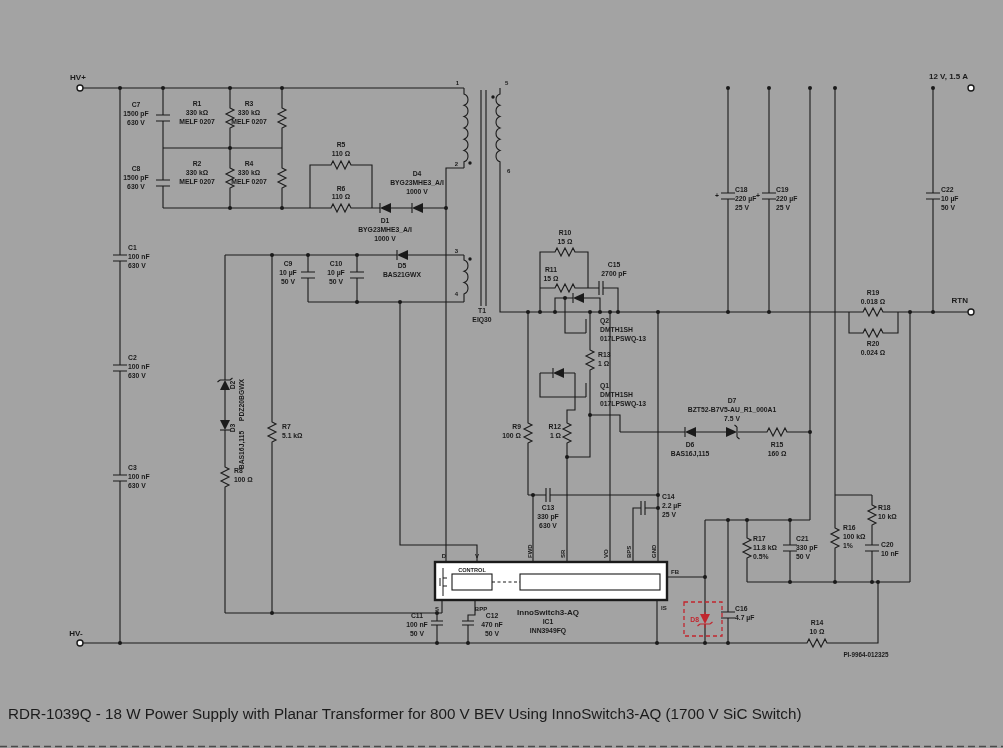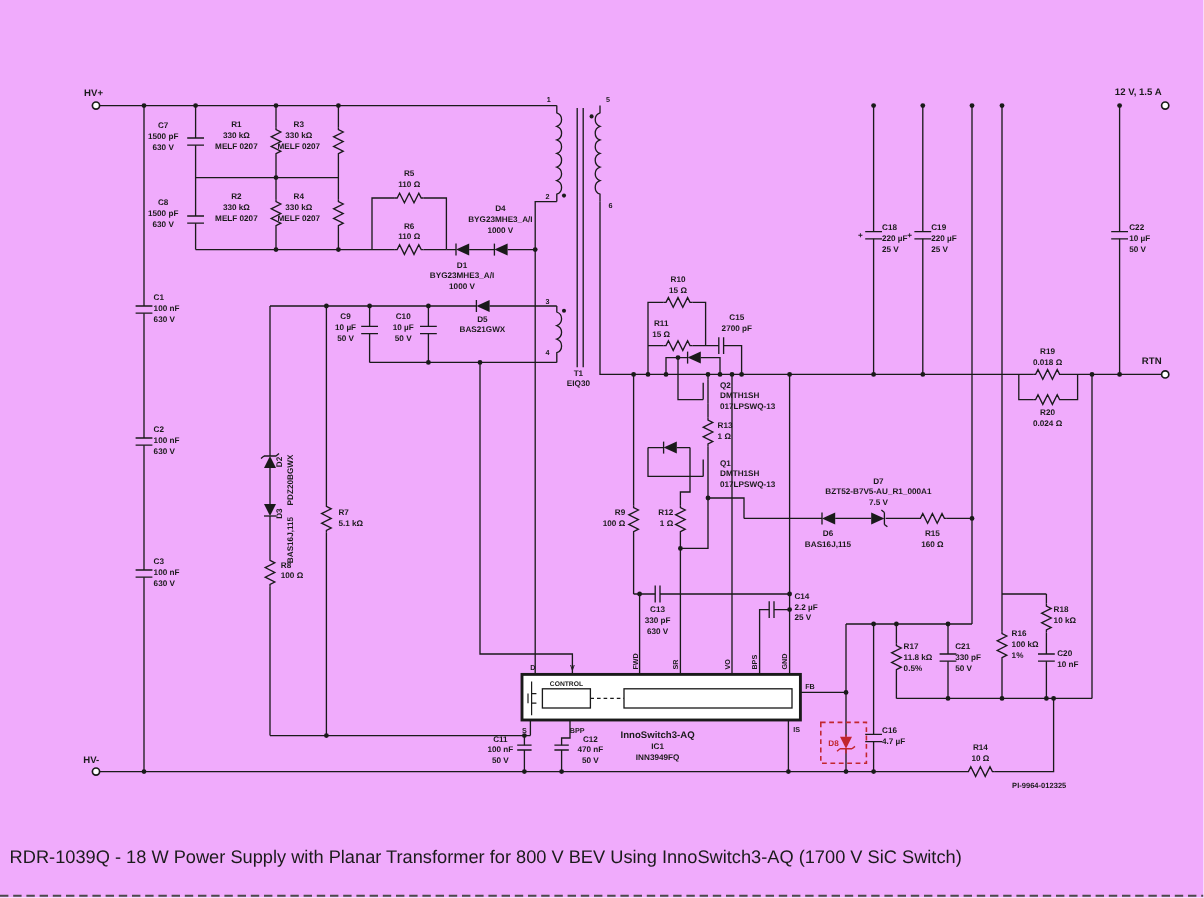--- a/index.html
+++ b/index.html
@@ -1,16 +1,16 @@
 <!DOCTYPE html>
 <html><head>
 <meta charset="utf-8">
 <style>
   html,body{margin:0;padding:0;background:#ffffff;}
-  .page{position:relative;width:1003px;height:748px;background:#f0abfc;overflow:hidden;}
+  .page{position:relative;width:1003px;height:748px;background:#a3a3a3;overflow:hidden;}
   svg text{font-family:"Liberation Sans","DejaVu Sans",sans-serif;fill:#1a1a1a;font-size:6.8px;font-weight:600;}
   svg text.b8{font-size:8px;font-weight:bold;}
   svg text.pn{font-size:6px;font-weight:bold;}
   svg text.t55{font-size:5.6px;font-weight:bold;}
   svg text.icn{font-size:8px;font-weight:bold;}
   svg text.doc{font-size:6.3px;font-weight:bold;}
   svg text.ttl{font-size:15.2px;font-weight:400;fill:#1b1b1b;}
   svg text.red{fill:#c2262e;}
   .w path{stroke:#1a1a1a;stroke-width:1.1;fill:none;}
   .sym path{stroke:#1a1a1a;stroke-width:1.1;fill:none;}

